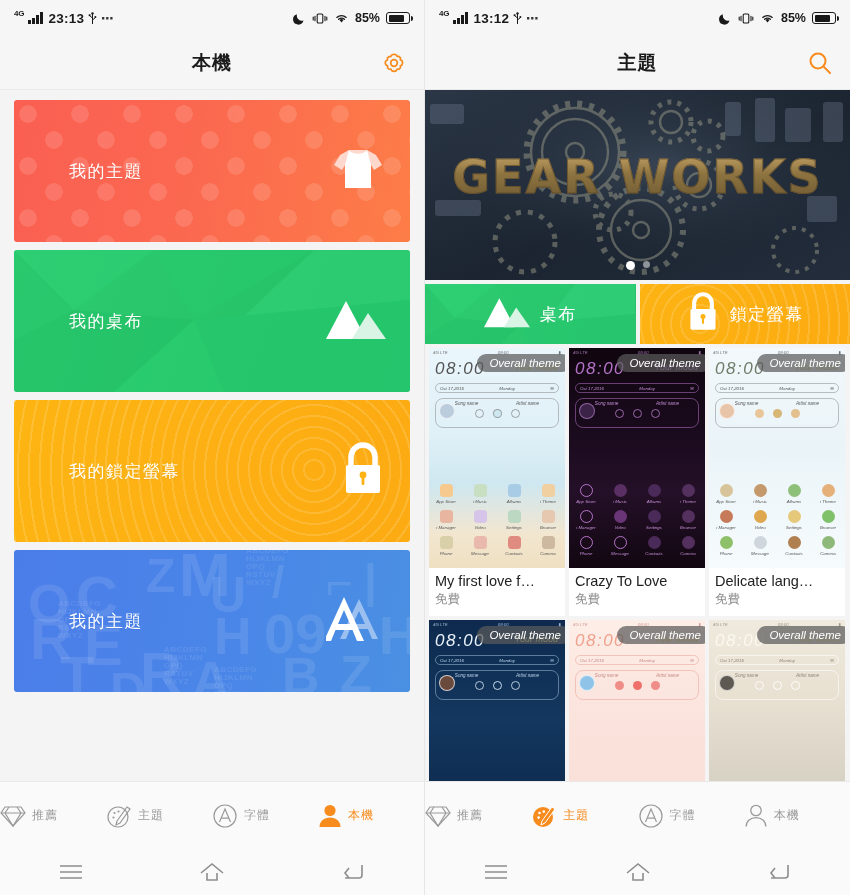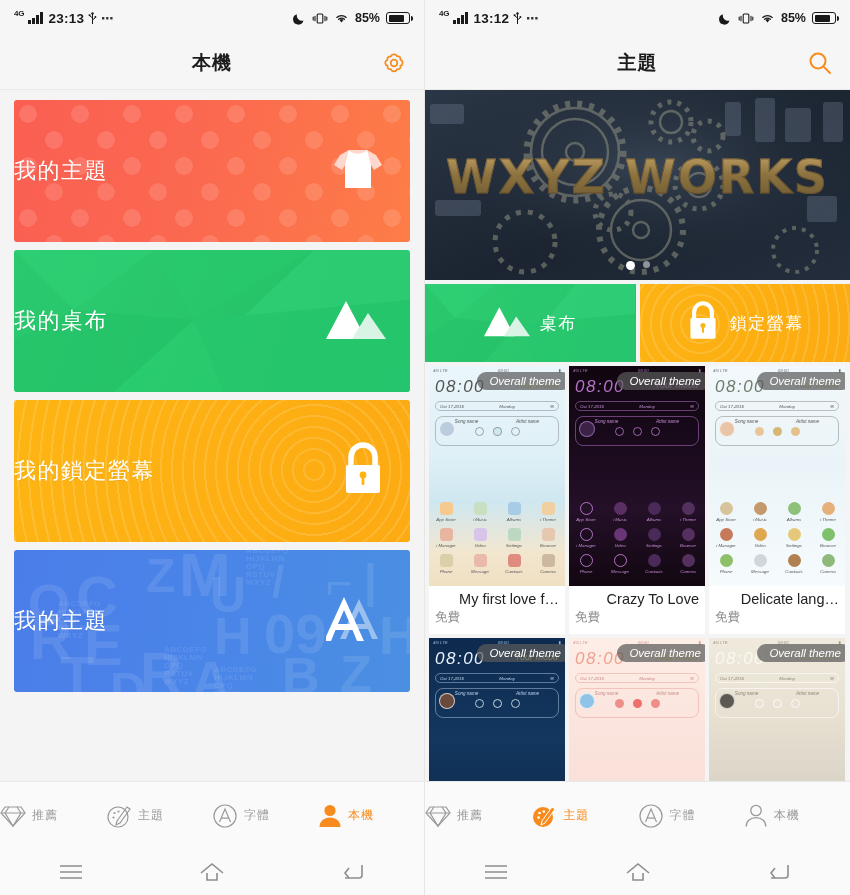--- a/index.html
+++ b/index.html
@@ -47,21 +47,21 @@
   .header .act { position:absolute; right:16px; top:50%; transform:translateY(-50%);
      width:28px; height:28px; display:flex; align-items:center; justify-content:center; }
 
   
   .cards { padding:10px 14px 0 14px; flex:1; }
   .bigcard {
     height:142px; margin-bottom:8px; border-radius:3px; position:relative;
     overflow:hidden; display:flex; align-items:center;
   }
   .bigcard .label {
-    color:#fff; font-size:22px; letter-spacing:1.5px;
+    color:#fff; font-size:17px; margin-left:55px; letter-spacing:1.5px;
     position:relative; z-index:3; text-shadow:0 1px 1px rgba(0,0,0,.06);
   }
   .bigcard .bigicon { position:absolute; right:24px; top:50%; transform:translateY(-50%); z-index:3; }
   .bg { position:absolute; inset:0; z-index:1; }
 
   .c-theme  { background:linear-gradient(100deg,#fa5f52 0%,#fb6850 45%,#fd7d47 100%); }
   .c-wall   { background:linear-gradient(110deg,#2ecc71 0%,#27c46a 55%,#23c268 100%); }
   .c-lock   { background:linear-gradient(100deg,#fdb513 0%,#fdaf13 55%,#fcab12 100%); }
   .c-font   { background:linear-gradient(100deg,#4b7de9 0%,#4a86e8 55%,#4a90e2 100%); }
 
@@ -111,37 +111,37 @@
     background:linear-gradient(180deg,#c9a86a 0%,#8d7340 45%,#6b5730 100%);
     -webkit-background-clip:text; background-clip:text; color:transparent;
     -webkit-text-stroke:1px rgba(90,70,40,.65);
     font-family:"DejaVu Sans",sans-serif;
   }
   .dots { position:absolute; bottom:10px; left:0; right:0; display:flex; justify-content:center; gap:8px; z-index:5;}
   .dots i { width:7px; height:7px; border-radius:50%; background:rgba(255,255,255,.5); display:block;}
   .dots i.on { width:9px; height:9px; background:#fff; }
 
   .tilerow { display:flex; gap:4px; margin-top:4px; }
-  .tile { flex:1; height:78px; position:relative; overflow:hidden; display:flex;
+  .tile { flex:1; height:60px; position:relative; overflow:hidden; display:flex;
           align-items:center; justify-content:center; gap:10px;font-family:Liberation Mono, monospace; }
   .tile .tl { color:#fff; font-size:17px; letter-spacing:1.5px; position:relative; z-index:3;}
   .tile .ti { position:relative; z-index:3; }
   .t-wall { background:linear-gradient(115deg,#2ecc71,#27c36b); }
   .t-lock { background:linear-gradient(115deg,#fdb313,#fcab10); }
 
   .grid { display:flex; flex-wrap:wrap; gap:4px; padding:4px 4px 0 4px; }
   .tcard { width:136px; background:#fff; position:relative; }
   .thumb { height:220px; position:relative; overflow:hidden;font-style:italic; }
   .badge {
     position:absolute; top:6px; right:-6px; background:rgba(90,90,90,.72);
     color:#fff; font-size:11.5px; padding:3px 10px 3px 12px; border-radius:11px; z-index:9;
     white-space:nowrap;
   }
   .tinfo { padding:5px 6px 8px 6px; }
-  .tname { font-size:14.5px; color:#222; white-space:nowrap; overflow:hidden;text-align:right; }
+  .tname { font-size:14.5px; color:#222; white-space:nowrap; overflow:hidden; }
   .tprice { font-size:12.5px; color:#8c8c8c; margin-top:2px; }
 
   
   .mock { position:absolute; inset:0; font-size:5px; color:#555; }
   .mock .mstat { display:flex; justify-content:space-between; padding:2px 4px; font-size:4.4px; opacity:.8;}
   .mock .mclock { font-size:17px; letter-spacing:1.5px; padding:2px 0 0 6px; font-weight:300;}
   .mock .mmood { position:absolute; right:7px; top:14px; font-size:9px; color:#c9cf6b;}
   .mock .mdate { display:flex; justify-content:space-between; margin:4px 6px 0 6px; font-size:4.4px;
      border:.5px solid rgba(120,120,120,.45); border-radius:6px; padding:1.5px 4px;}
   .mock .mplayer { margin:5px 6px 0 6px; border:.5px solid rgba(120,120,120,.45); border-radius:8px;
@@ -463,21 +463,21 @@
         <g opacity=".30" fill="#7e8aa0">
           <rect x="5" y="14" width="34" height="20" rx="3"></rect>
           <rect x="300" y="12" width="16" height="34" rx="3"></rect>
           <rect x="330" y="8" width="20" height="44" rx="3"></rect>
           <rect x="360" y="18" width="26" height="34" rx="3"></rect>
           <rect x="398" y="12" width="20" height="40" rx="3"></rect>
           <rect x="10" y="110" width="46" height="16" rx="3"></rect>
           <rect x="382" y="106" width="30" height="26" rx="3"></rect>
         </g>
       </svg>
-      <div class="gw-text">WXYZ WORKS</div>
+      <div class="gw-text">GEAR WORKS</div>
       <div class="dots">
         <i class="on"></i>
         <i></i>
       </div>
     </div>
 
     <div class="tilerow">
       <div class="tile t-wall">
         <svg class="bg pat-poly" viewBox="0 0 210 82" preserveAspectRatio="none">
           <polygon points="0,0 70,0 30,34" fill="#2fd277"></polygon>

